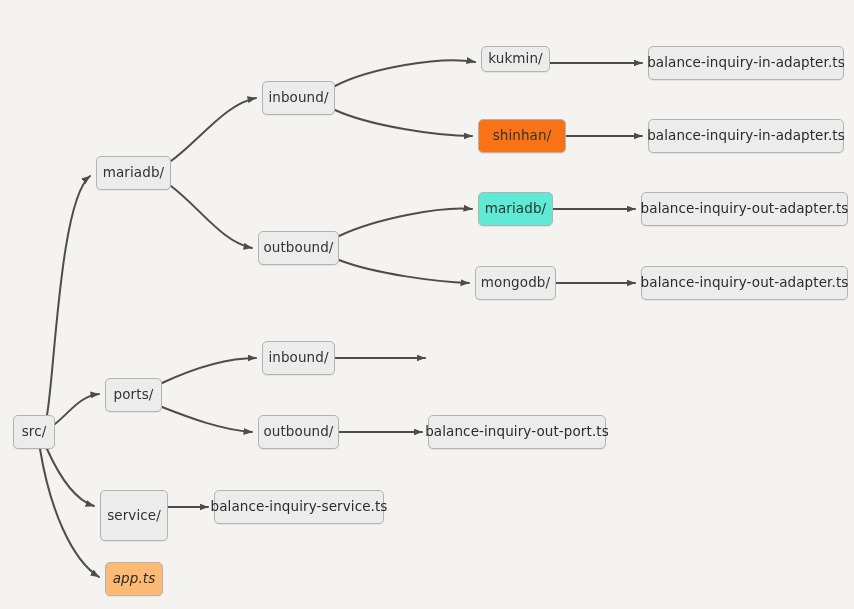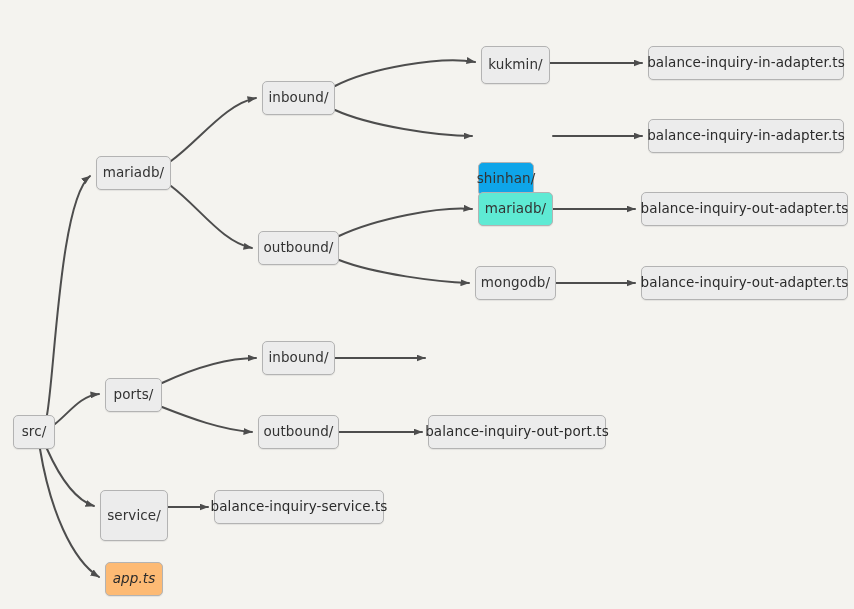--- a/index.html
+++ b/index.html
@@ -120,24 +120,24 @@
       </div>
       <div class="node" style="left: 258px; top: 231px; width: 81px; height: 34px; background: rgb(236, 236, 236); border-color: rgb(179, 179, 179);">
         <span>outbound/</span>
       </div>
       <div class="node" style="left: 262px; top: 341px; width: 73px; height: 34px; background: rgb(236, 236, 236); border-color: rgb(179, 179, 179);">
         <span>inbound/</span>
       </div>
       <div class="node" style="left: 258px; top: 415px; width: 81px; height: 34px; background: rgb(236, 236, 236); border-color: rgb(179, 179, 179);">
         <span>outbound/</span>
       </div>
-      <div class="node" style="left: 481px; top: 46px; width: 69px; height: 38px; background: rgb(236, 236, 236); border-color: rgb(179, 179, 179);">
+      <div class="node" style="left: 481px; top: 46px; width: 69px; height: 26px; background: rgb(236, 236, 236); border-color: rgb(179, 179, 179);">
         <span>kukmin/</span>
       </div>
-      <div class="node" style="left: 478px; top: 119px; width: 56px; height: 34px; background: #0ea5e9; border-color: rgb(179, 179, 179); margin-top: 43px;">
+      <div class="node" style="left: 478px; top: 119px; width: 88px; height: 34px; background: #f97316; border-color: rgb(179, 179, 179);">
         <span>shinhan/</span>
       </div>
       <div class="node" style="left: 478px; top: 192px; width: 75px; height: 34px; background: #5eead4; border-color: rgb(179, 179, 179);">
         <span>mariadb/</span>
       </div>
       <div class="node" style="left: 475px; top: 266px; width: 81px; height: 34px; background: rgb(236, 236, 236); border-color: rgb(179, 179, 179);">
         <span>mongodb/</span>
       </div>
       <div class="node leaf" style="left: 648px; top: 46px; width: 196px; height: 34px; background: rgb(236, 236, 236); border-color: rgb(179, 179, 179);">
         <span>balance-inquiry-in-adapter.ts</span>

